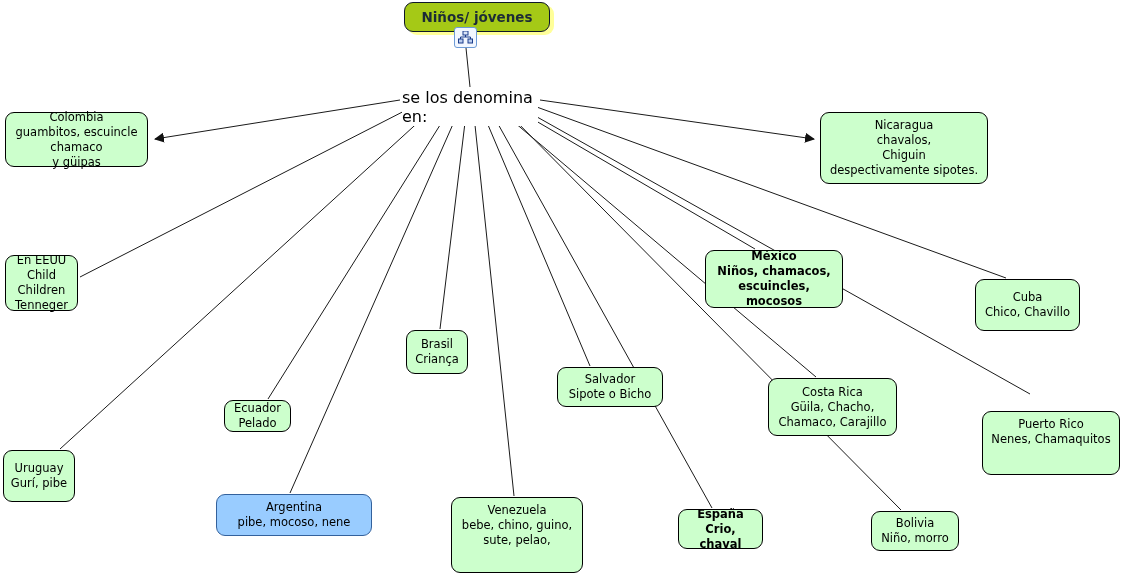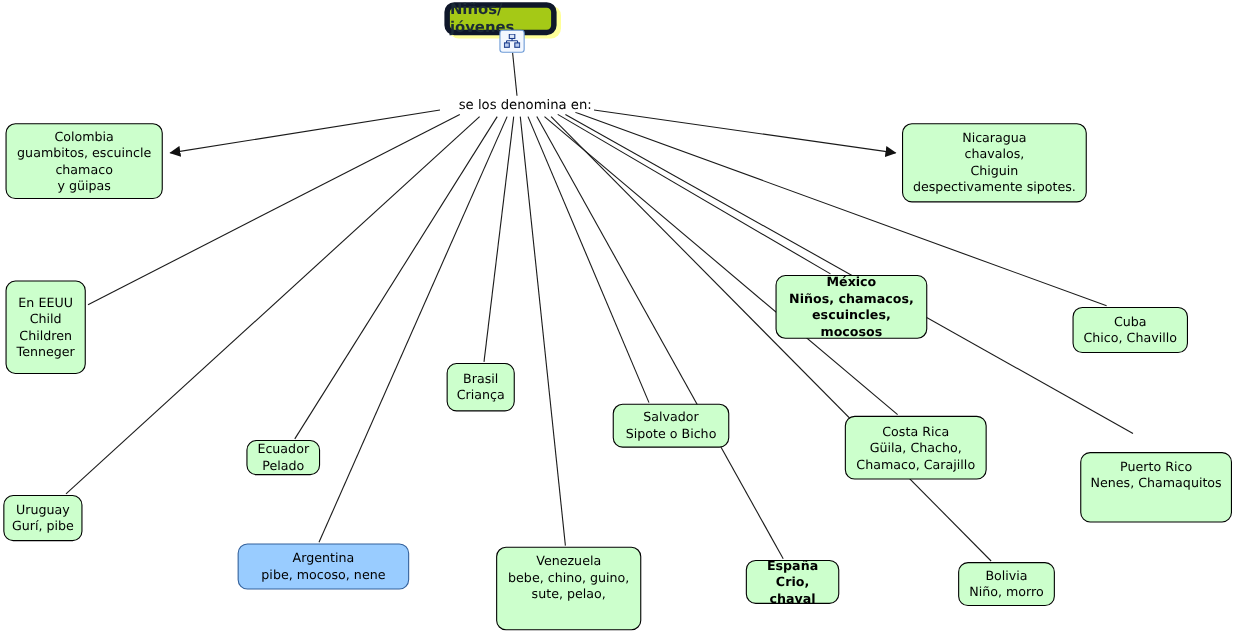--- a/index.html
+++ b/index.html
@@ -12,47 +12,47 @@
   .node{
     position:absolute;z-index:2;box-sizing:border-box;
     display:flex;align-items:center;justify-content:center;text-align:center;
     white-space:pre-line;font-size:11.5px;line-height:15px;color:#000;
     background:var(--node-bg,#ccffcc);border:1px solid #000;border-radius:9px;
     padding:2px 4px;
   }
   .node.top-align{align-items:flex-start;padding-top:5px;}
   .node.blue{background:var(--highlight-bg,#99ccff);border-color:#33619c;}
   .root-node{
-    position:absolute;z-index:3;left:404px;top:2px;width:102px;height:30px;
+    position:absolute;z-index:3;left:404px;top:2px;width:146px;height:30px;
     box-sizing:border-box;display:flex;align-items:center;justify-content:center;
-    background:var(--root-bg,#a5c916);border:5px solid #0f172a;border-radius:9px;
+    background:var(--root-bg,#a5c916);border:1px solid #0f172a;border-radius:9px;
     font-weight:bold;font-size:13.5px;color:#1c2b36;
     box-shadow:4px 3px 0 #ffff99;
   }
   .resource-icon{
     position:absolute;z-index:3;left:454px;top:27px;width:23px;height:21px;
     box-sizing:border-box;background:#f2f7ff;border:1px solid #6d9bd6;border-radius:3px;
     display:flex;align-items:center;justify-content:center;
   }
   .linking-phrase{
     position:absolute;z-index:2;left:402px;top:88px;width:136px;
-    text-align:right;font-size:12px;color:#000;background:#fff;
+    text-align:left;font-size:16px;color:#000;background:#fff;
   }
   
-  #n-colombia  {left:5px;  top:112px;width:143px;height:69px;}
+  #n-colombia  {left:5px;  top:112px;width:143px;height:55px;}
   #n-nicaragua {left:820px;top:112px;width:168px;height:72px;}
-  #n-eeuu      {left:5px;  top:255px;width:73px; height:85px;}
+  #n-eeuu      {left:5px;  top:255px;width:73px; height:56px;}
   #n-mexico    {left:705px;top:250px;width:138px;height:58px;font-weight:bold;}
-  #n-cuba      {left:975px;top:279px;width:105px;height:42px;}
+  #n-cuba      {left:975px;top:279px;width:105px;height:52px;}
   #n-brasil    {left:406px;top:330px;width:62px; height:44px;}
   #n-salvador  {left:557px;top:367px;width:106px;height:40px;}
   #n-costarica {left:768px;top:378px;width:129px;height:58px;}
   #n-puertorico{left:982px;top:411px;width:138px;height:64px;}
   #n-ecuador   {left:224px;top:400px;width:67px; height:32px;}
-  #n-uruguay   {left:3px;  top:450px;width:72px; height:42px;}
+  #n-uruguay   {left:3px;  top:450px;width:72px; height:52px;}
   #n-argentina {left:216px;top:494px;width:156px;height:42px;}
   #n-venezuela {left:451px;top:497px;width:132px;height:76px;}
   #n-espana    {left:678px;top:509px;width:85px; height:40px;font-weight:bold;}
   #n-bolivia   {left:871px;top:511px;width:88px; height:40px;}
 </style>
 </head>
 <body>
 
 <svg class="wires" width="1126" height="575">
   <defs>

